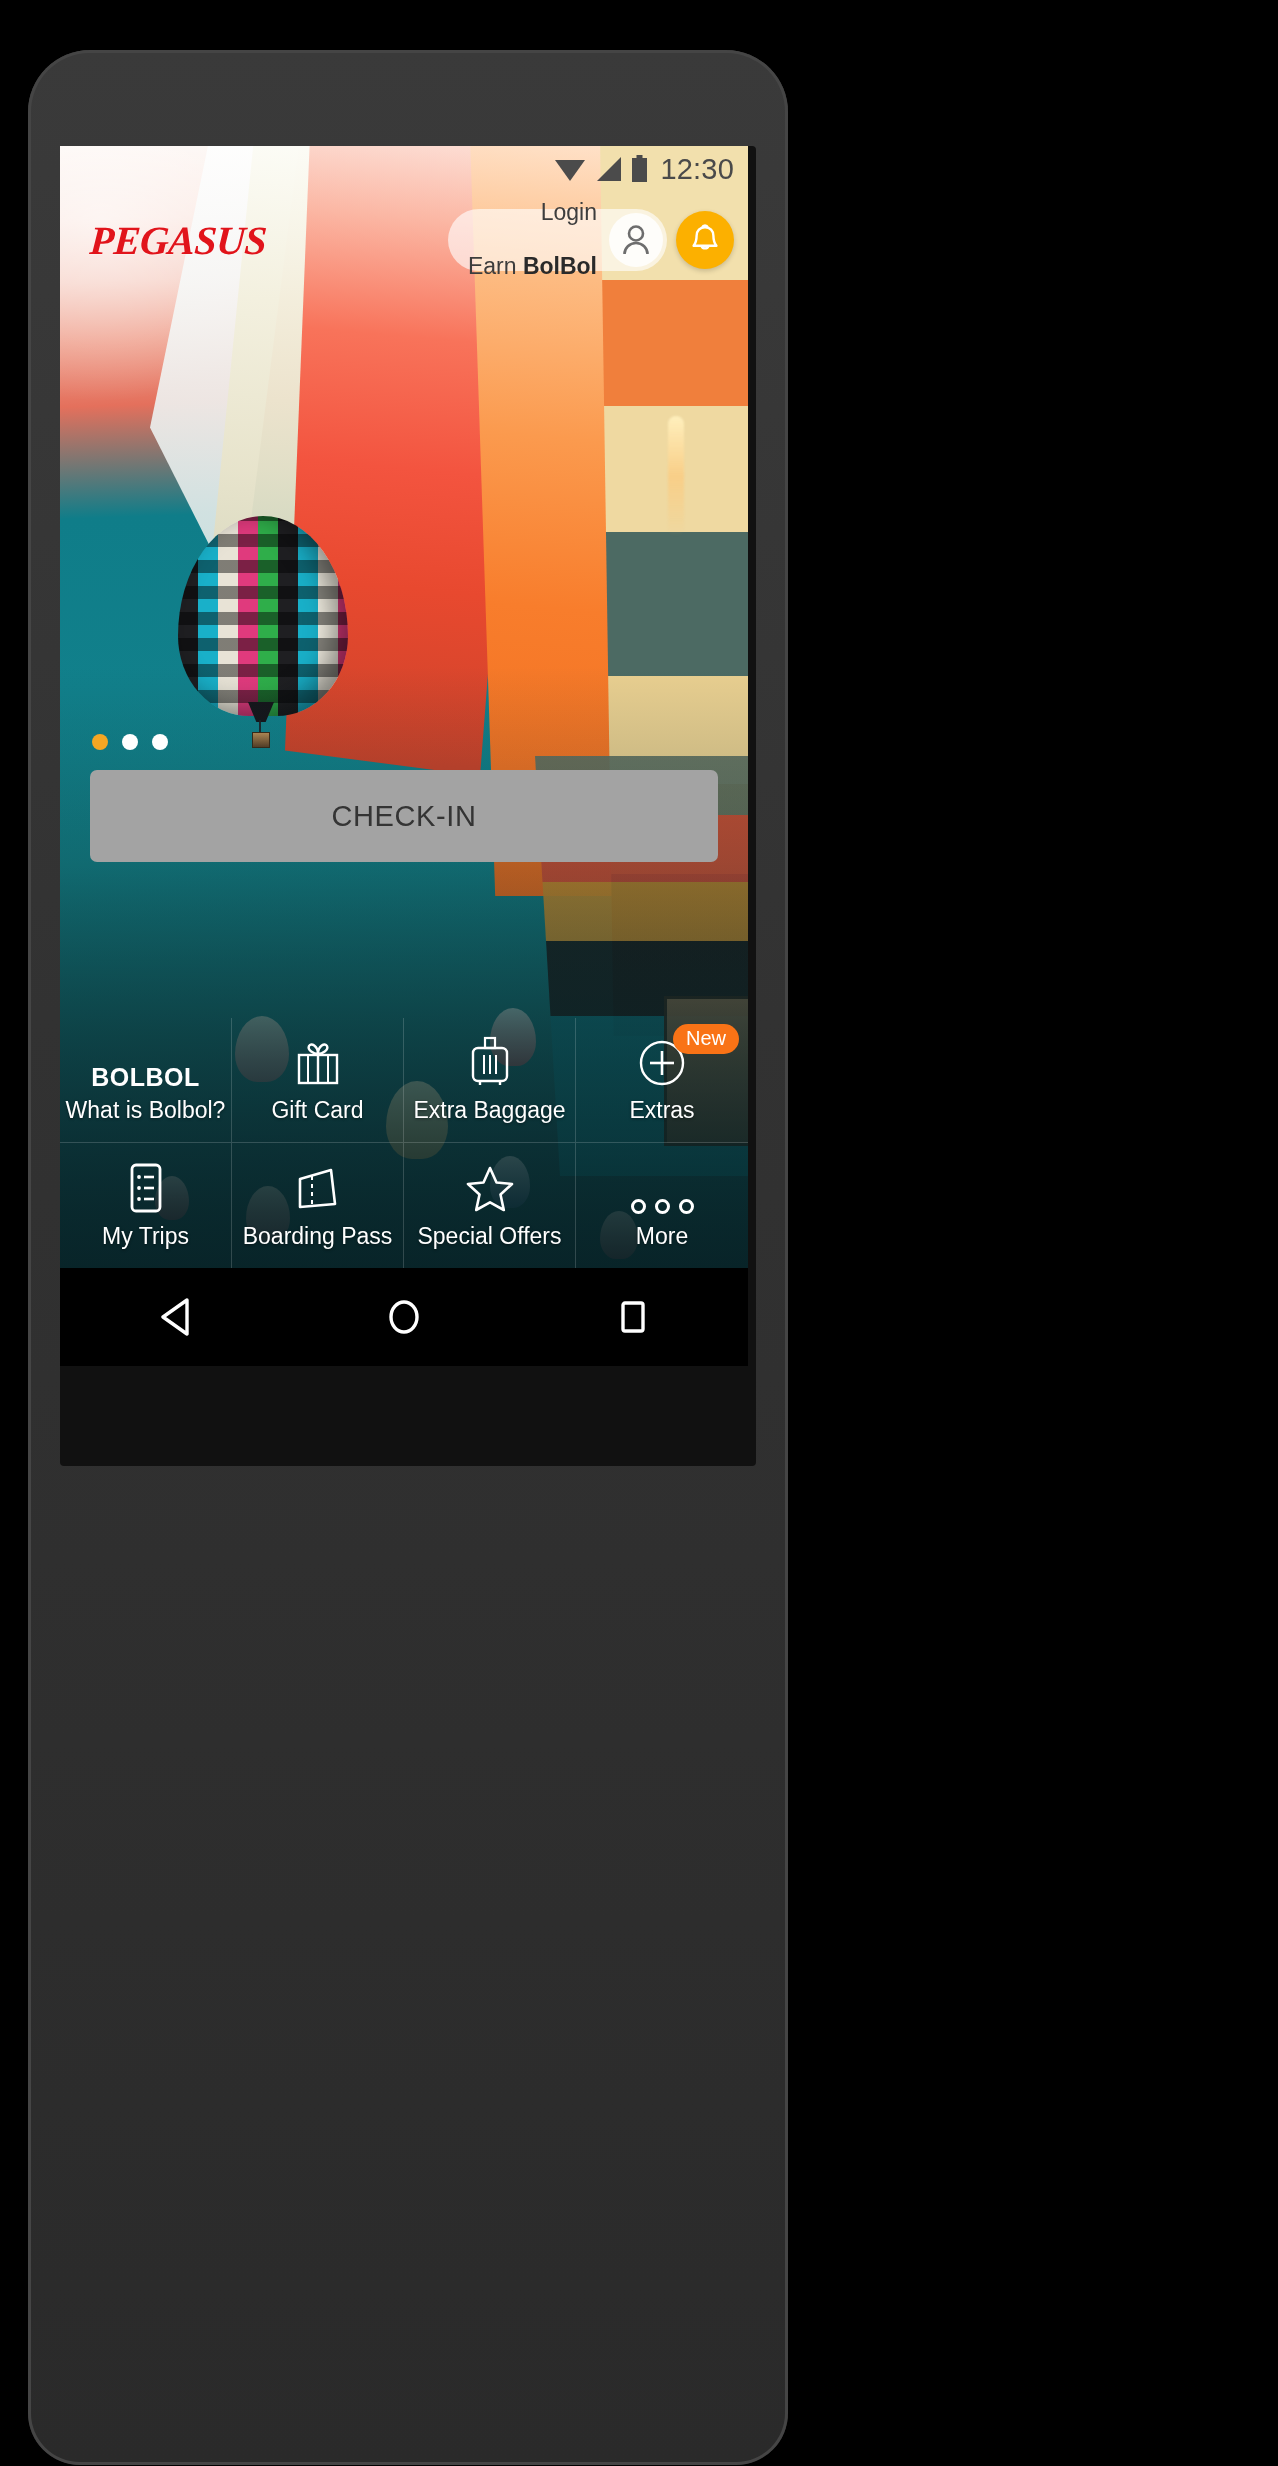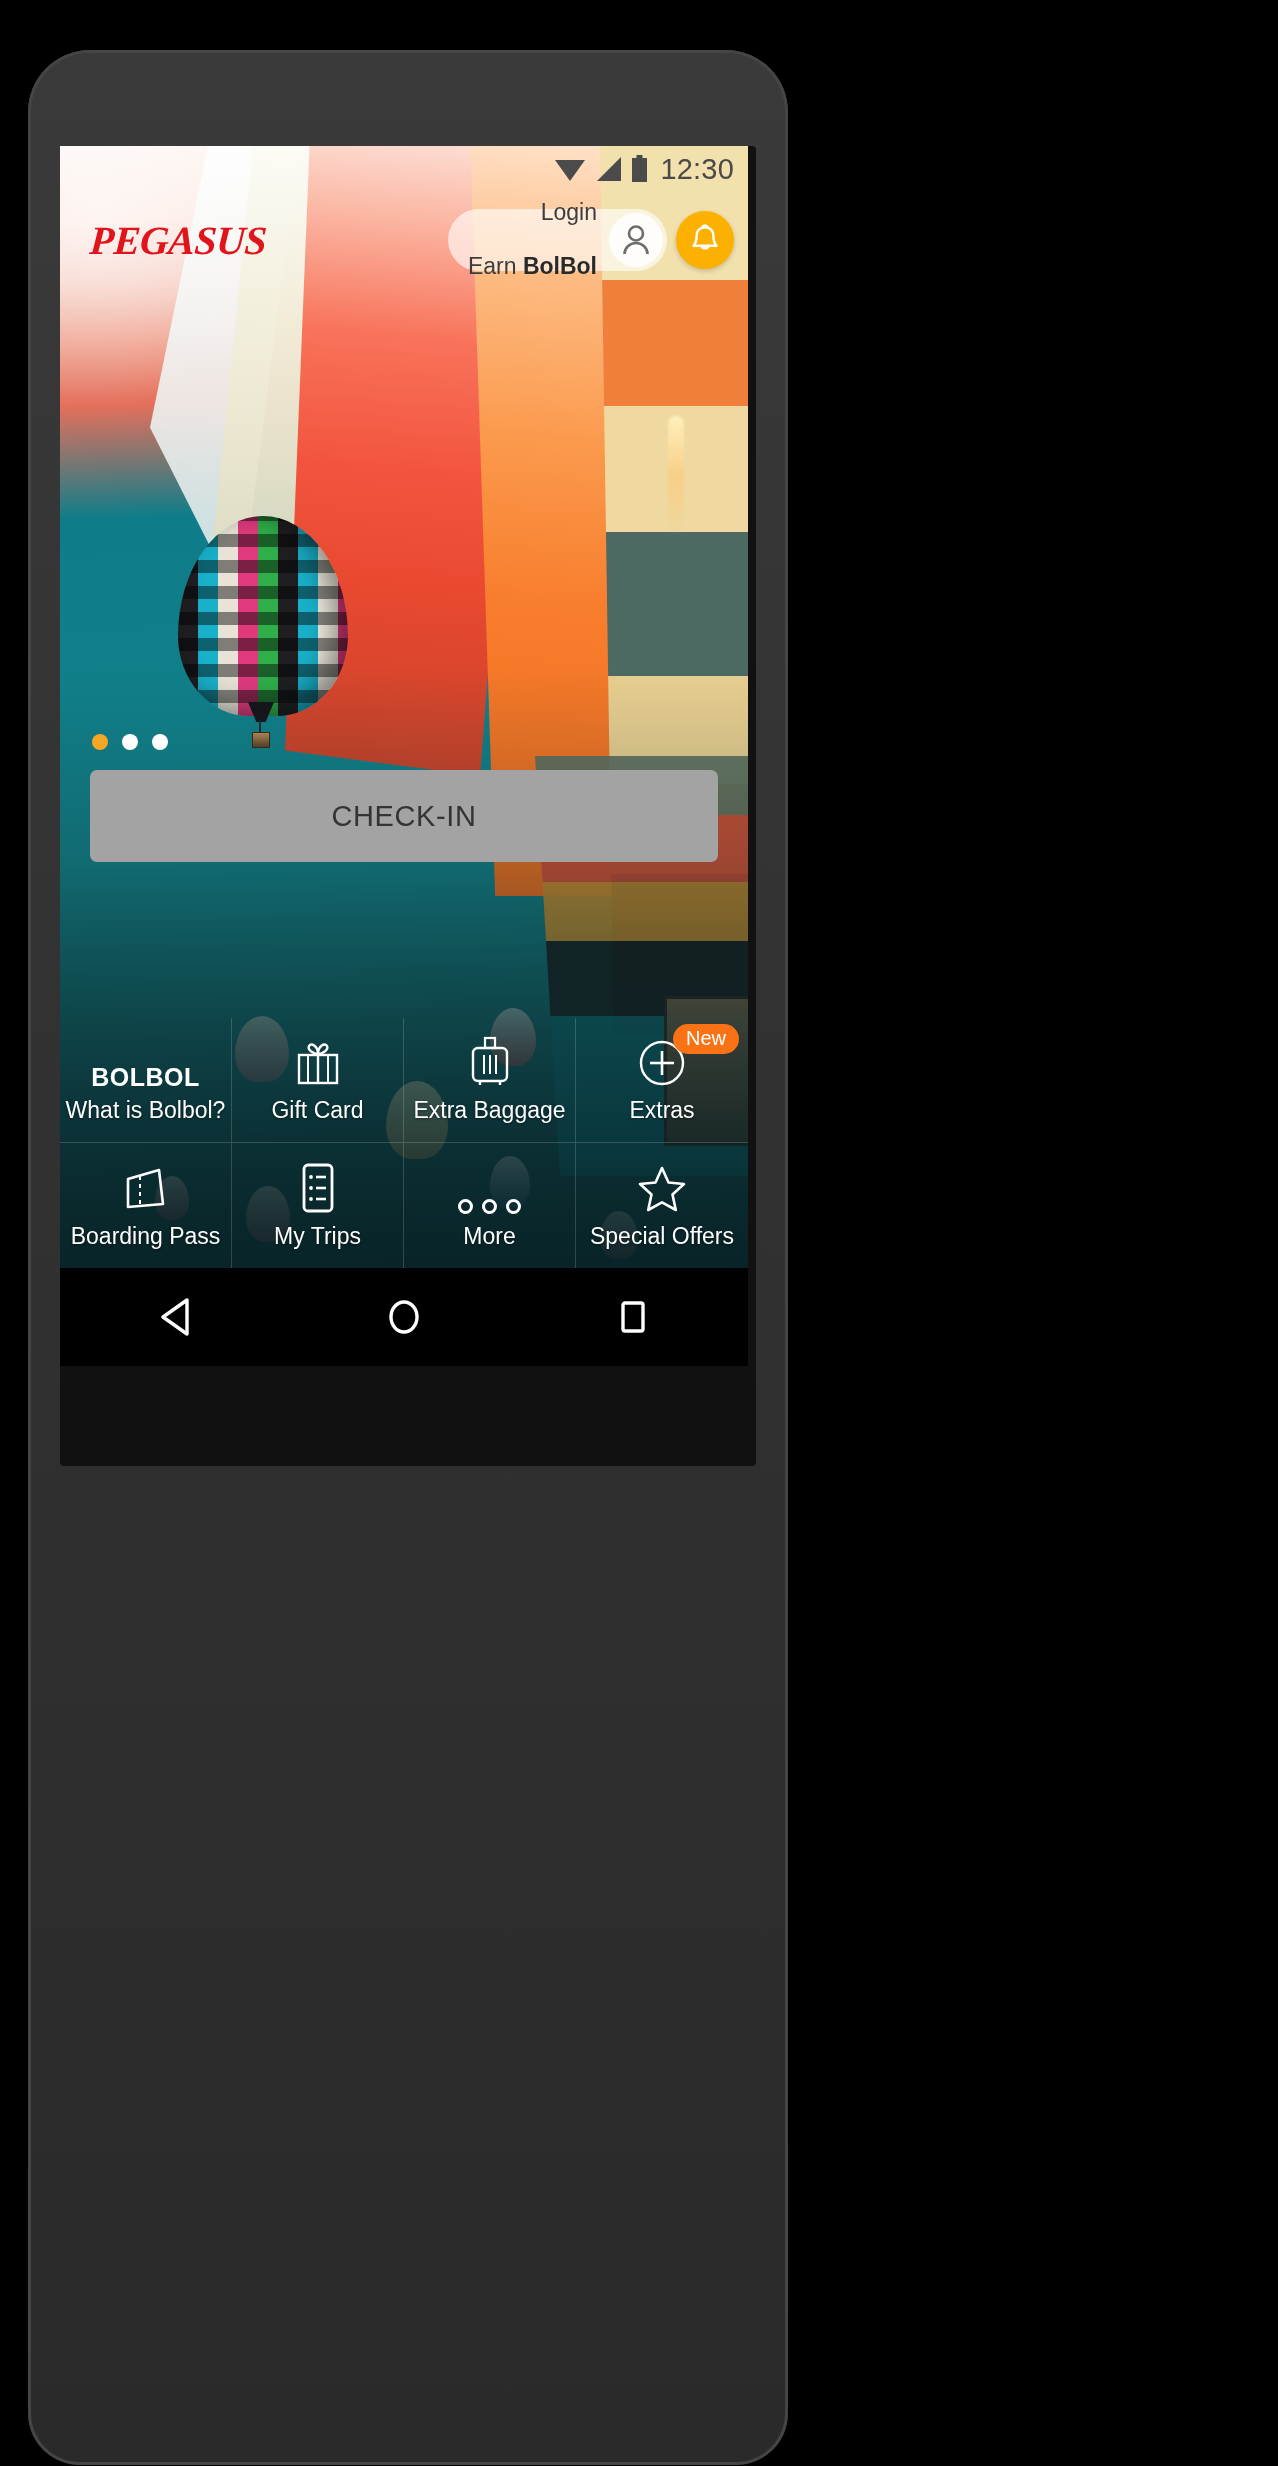--- a/index.html
+++ b/index.html
@@ -531,63 +531,63 @@
           <line x1="25" y1="13" x2="25" y2="37" stroke="#fff" stroke-width="2.6"></line>
           <line x1="13" y1="25" x2="37" y2="25" stroke="#fff" stroke-width="2.6"></line>
         </svg>
         <span id="new-badge">New</span>
       </div>
       <div class="menu-label">Extras</div>
     </div>
 
     <div class="menu-cell">
       <div class="menu-icon">
-        <svg width="50" height="48" viewBox="0 0 50 48">
-          <path d="M7 13 L38 4 L42 38 L7 41 Z" fill="none" stroke="#fff" stroke-width="2.6" stroke-linejoin="round"></path>
-          <line x1="19" y1="10" x2="19" y2="41" stroke="#fff" stroke-width="2" stroke-dasharray="4 4"></line>
-        </svg>
-      </div>
-      <div class="menu-label">Boarding Pass</div>
-    </div>
-
-    <div class="menu-cell">
-      <div class="menu-icon">
         <svg width="42" height="52" viewBox="0 0 42 52">
           <rect x="7" y="3" width="28" height="46" rx="4" fill="none" stroke="#fff" stroke-width="2.8"></rect>
           <circle cx="14" cy="15" r="1.9" fill="#fff"></circle>
           <circle cx="14" cy="26" r="1.9" fill="#fff"></circle>
           <circle cx="14" cy="37" r="1.9" fill="#fff"></circle>
           <line x1="19" y1="15" x2="29" y2="15" stroke="#fff" stroke-width="2.6"></line>
           <line x1="19" y1="26" x2="29" y2="26" stroke="#fff" stroke-width="2.6"></line>
           <line x1="19" y1="37" x2="29" y2="37" stroke="#fff" stroke-width="2.6"></line>
         </svg>
       </div>
       <div class="menu-label">My Trips</div>
     </div>
 
     <div class="menu-cell">
       <div class="menu-icon">
+        <svg width="50" height="48" viewBox="0 0 50 48">
+          <path d="M7 13 L38 4 L42 38 L7 41 Z" fill="none" stroke="#fff" stroke-width="2.6" stroke-linejoin="round"></path>
+          <line x1="19" y1="10" x2="19" y2="41" stroke="#fff" stroke-width="2" stroke-dasharray="4 4"></line>
+        </svg>
+      </div>
+      <div class="menu-label">Boarding Pass</div>
+    </div>
+
+    <div class="menu-cell">
+      <div class="menu-icon">
+        <svg width="52" height="50" viewBox="0 0 52 50">
+          <path d="M26 4 L32.5 18.5 L48 20 L36.5 30.5 L39.8 46 L26 38.3 L12.2 46 L15.5 30.5 L4 20 L19.5 18.5 Z" fill="none" stroke="#fff" stroke-width="2.6" stroke-linejoin="round"></path>
+        </svg>
+      </div>
+      <div class="menu-label">Special Offers</div>
+    </div>
+
+    <div class="menu-cell">
+      <div class="menu-icon">
         <div class="dots-icon">
           <span></span>
             <span></span>
             <span></span>
         </div>
       </div>
       <div class="menu-label">More</div>
     </div>
 
-    <div class="menu-cell">
-      <div class="menu-icon">
-        <svg width="52" height="50" viewBox="0 0 52 50">
-          <path d="M26 4 L32.5 18.5 L48 20 L36.5 30.5 L39.8 46 L26 38.3 L12.2 46 L15.5 30.5 L4 20 L19.5 18.5 Z" fill="none" stroke="#fff" stroke-width="2.6" stroke-linejoin="round"></path>
-        </svg>
-      </div>
-      <div class="menu-label">Special Offers</div>
-    </div>
-
   </div>
 
   <div id="nav-bar">
     <div class="nav-btn">
       <svg width="34" height="38" viewBox="0 0 34 38">
         <path d="M29 2 L5 19 L29 36 Z" fill="none" stroke="#ffffff" stroke-width="3.4" stroke-linejoin="round"></path>
       </svg>
     </div>
     <div class="nav-btn">
       <svg width="36" height="38" viewBox="0 0 36 38">

